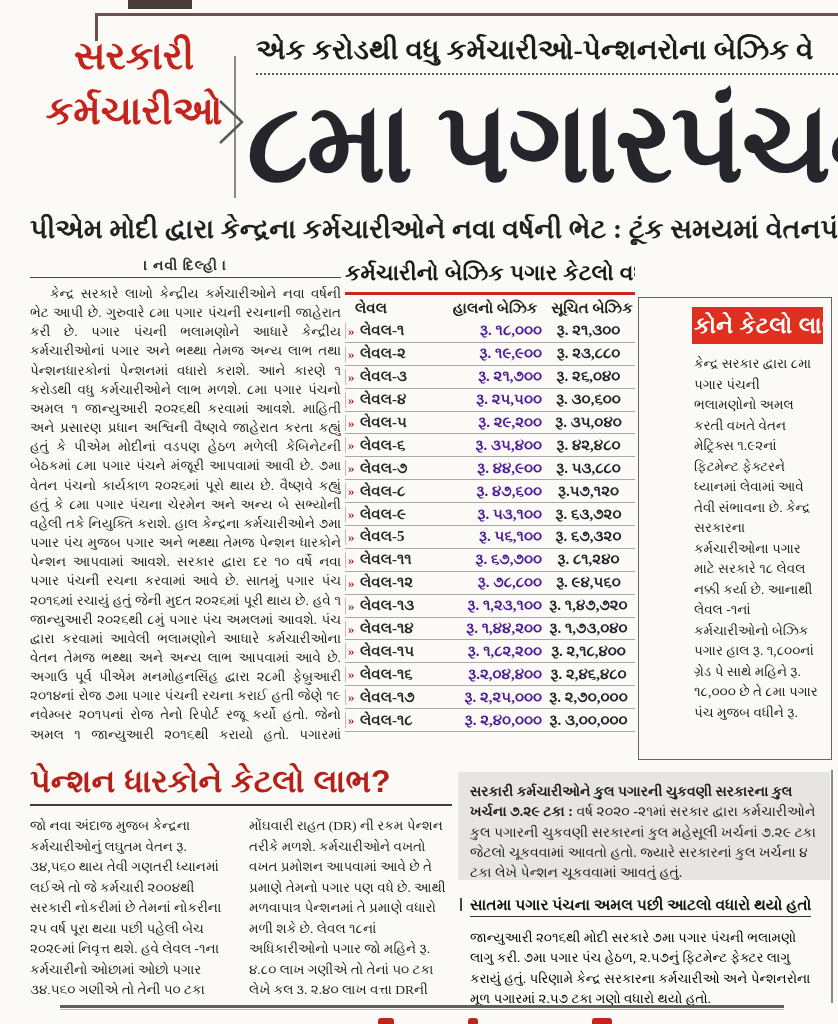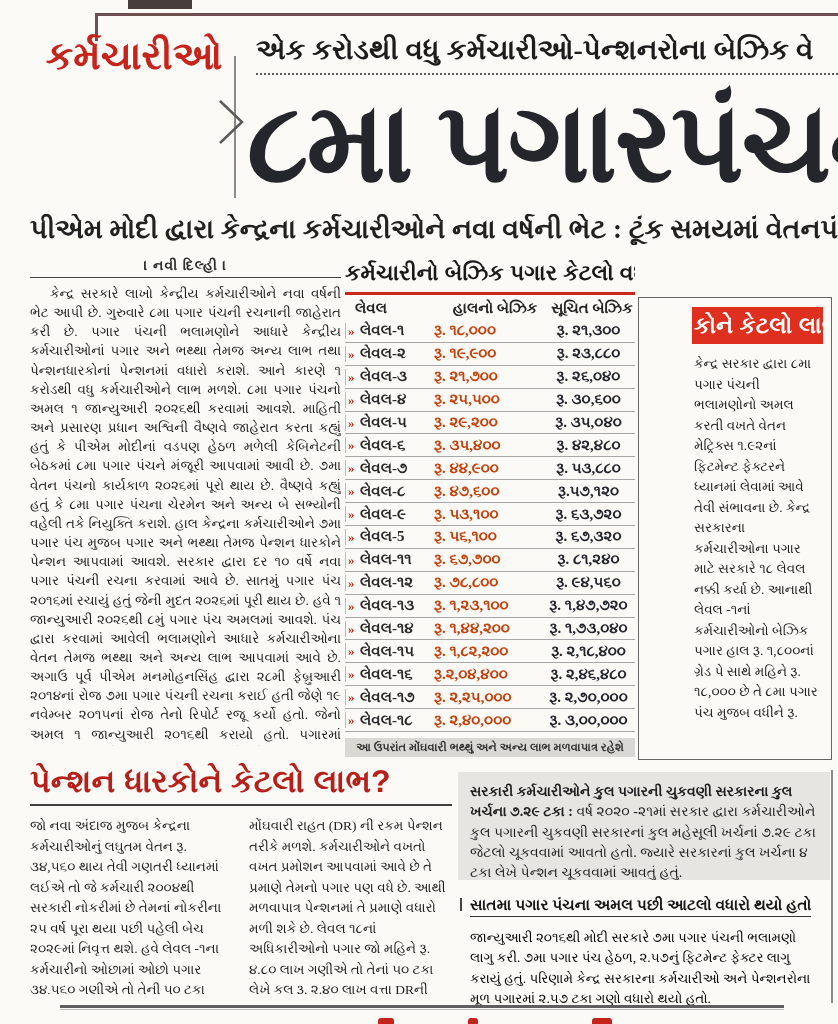--- a/index.html
+++ b/index.html
@@ -45,21 +45,21 @@
   .red-rule{height:3px; background:#c9271d; margin-top:6px;}
   .thead{display:flex; align-items:center; font-weight:bold; font-size:15px; color:#232323;
     padding:5px 0 3px 0;}
   .thead .h-level{width:86px; padding-left:10px;}
   .thead .h-cur{width:108px; text-align:center;}
   .thead .h-prop{flex:1; text-align:center;}
   .prow{display:flex; align-items:center; height:21.9px; border-bottom:1px solid #a8a8a8;
     font-weight:bold; font-size:15px; color:#2a2a2a;}
   .prow .marker{color:#b3261c; width:12px; font-size:13px; border-left:1px solid #bbb; padding-left:2px;}
   .prow .level{width:74px;}
-  .prow .cur{width:108px; text-align:left; color:#c2410c;}
+  .prow .cur{width:108px; text-align:right; color:#4c1d95;}
   .prow .prop{flex:1; text-align:center; color:#23252c;}
   .table-note{margin-top:6px; background:#d9d8d5; color:#333; font-size:11.5px; font-weight:bold;
     text-align:center; padding:3px 2px; white-space:nowrap; overflow:hidden;}
 
   
   .sidebar{position:absolute; left:638px; top:297px; width:194px; height:463px;
     border:1.5px solid #666; box-sizing:border-box; background:#fbfaf7;padding-left:45px;}
   .sidebar-title{margin:9px 8px 0 8px; background:#df2f1e; color:#fff; font-weight:bold;
     font-size:23px; text-align:center; padding:5px 2px; white-space:nowrap; overflow:hidden;
     font-family:"Liberation Sans", sans-serif;}
@@ -97,20 +97,21 @@
 </head>
 <body>
 
 <div class="page">
 
   <div class="top-fragment"></div>
   <div class="top-rule"></div>
   <div class="top-rule-tick"></div>
 
   <div class="badge sans">
+    <div>સરકારી</div>
     <div>કર્મચારીઓ</div>
   </div>
   <div class="divider-line"></div>
   <div class="divider-chevron">
     <svg width="30" height="48" viewBox="0 0 30 48">
         <polyline points="4,3 26,24 4,45" fill="none" stroke="#5a5a5a" stroke-width="2.5"></polyline>
       </svg>
   </div>
   <div class="kicker">એક કરોડથી વધુ કર્મચારીઓ-પેન્શનરોના બેઝિક વે</div>
   <div class="kicker-underline"></div>
@@ -234,21 +235,20 @@
           <span class="cur">રૂ. ૨,૨૫,૦૦૦</span>
           <span class="prop">રૂ. ૨,૭૦,૦૦૦</span>
         </div>
         <div class="prow">
           <span class="marker">»</span>
           <span class="level">લેવલ-૧૮</span>
           <span class="cur">રૂ. ૨,૪૦,૦૦૦</span>
           <span class="prop">રૂ. ૩,૦૦,૦૦૦</span>
         </div>
       </div>
-    <div class="table-note">આ ઉપરાંત મોંઘવારી ભથ્થું અને અન્ય લાભ મળવાપાત્ર રહેશે</div>
   </section>
 
   <aside class="sidebar">
     <div class="sidebar-title">કોને કેટલો લાભ?</div>
     <div class="sidebar-body">કેન્દ્ર સરકાર દ્વારા ૮મા પગાર પંચની ભલામણોનો અમલ કરતી વખતે વેતન મેટ્રિક્સ ૧.૯૨નાં ફિટમેન્ટ ફેક્ટરને ધ્યાનમાં લેવામાં આવે તેવી સંભાવના છે. કેન્દ્ર સરકારના કર્મચારીઓના પગાર માટે સરકારે ૧૮ લેવલ નક્કી કર્યા છે. આનાથી લેવલ -૧નાં કર્મચારીઓનો બેઝિક પગાર હાલ રૂ. ૧,૮૦૦નાં ગ્રેડ પે સાથે મહિને રૂ. ૧૮,૦૦૦ છે તે ૮મા પગાર પંચ મુજબ વધીને રૂ. ૩૪,૫૬૦ થઈ શકે છે. કેન્દ્રીય કેબિનેટ સેક્રેટરી કક્ષાનાં અધિકારીઓ કે જે લેવલ ૧૮ હેઠળ આવે છે તેમનો પગાર વધુમાં વધુ હાલ રૂ. ૨.૫૦ લાખની બેઝિક સેલેરી મુજબ નક્કી કરાયા છે તેમનો પગાર ૮મા પગાર પંચનાં અમલ પછી વધુમાં વધુ રૂ. ૪.૮ લાખ થઈ શકે છે.</div>
   </aside>
 
   <section class="pension">
     <h2 class="pension-title">પેન્શન ધારકોને કેટલો લાભ?</h2>
     <div class="pension-rule"></div>

